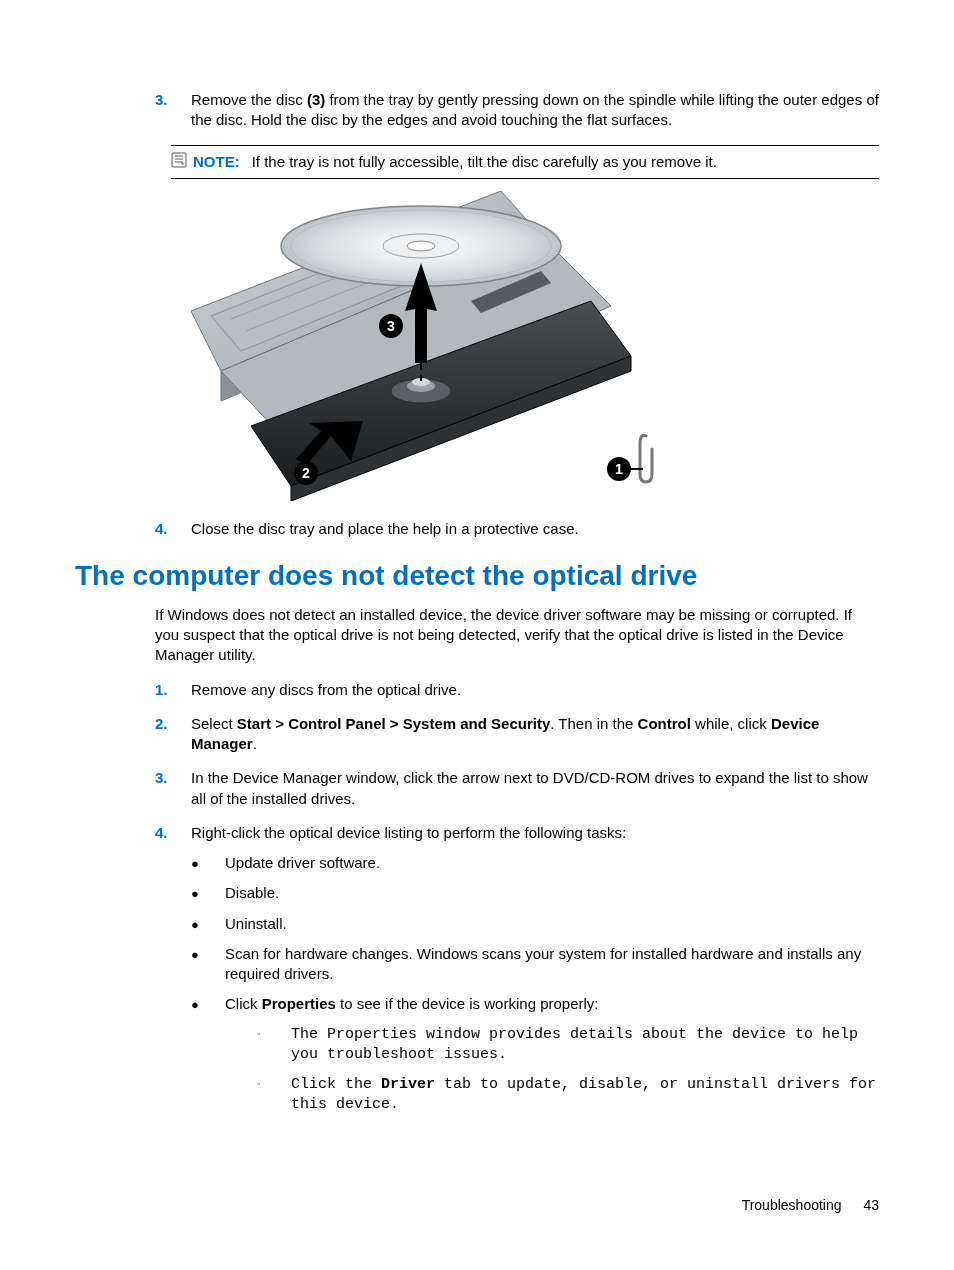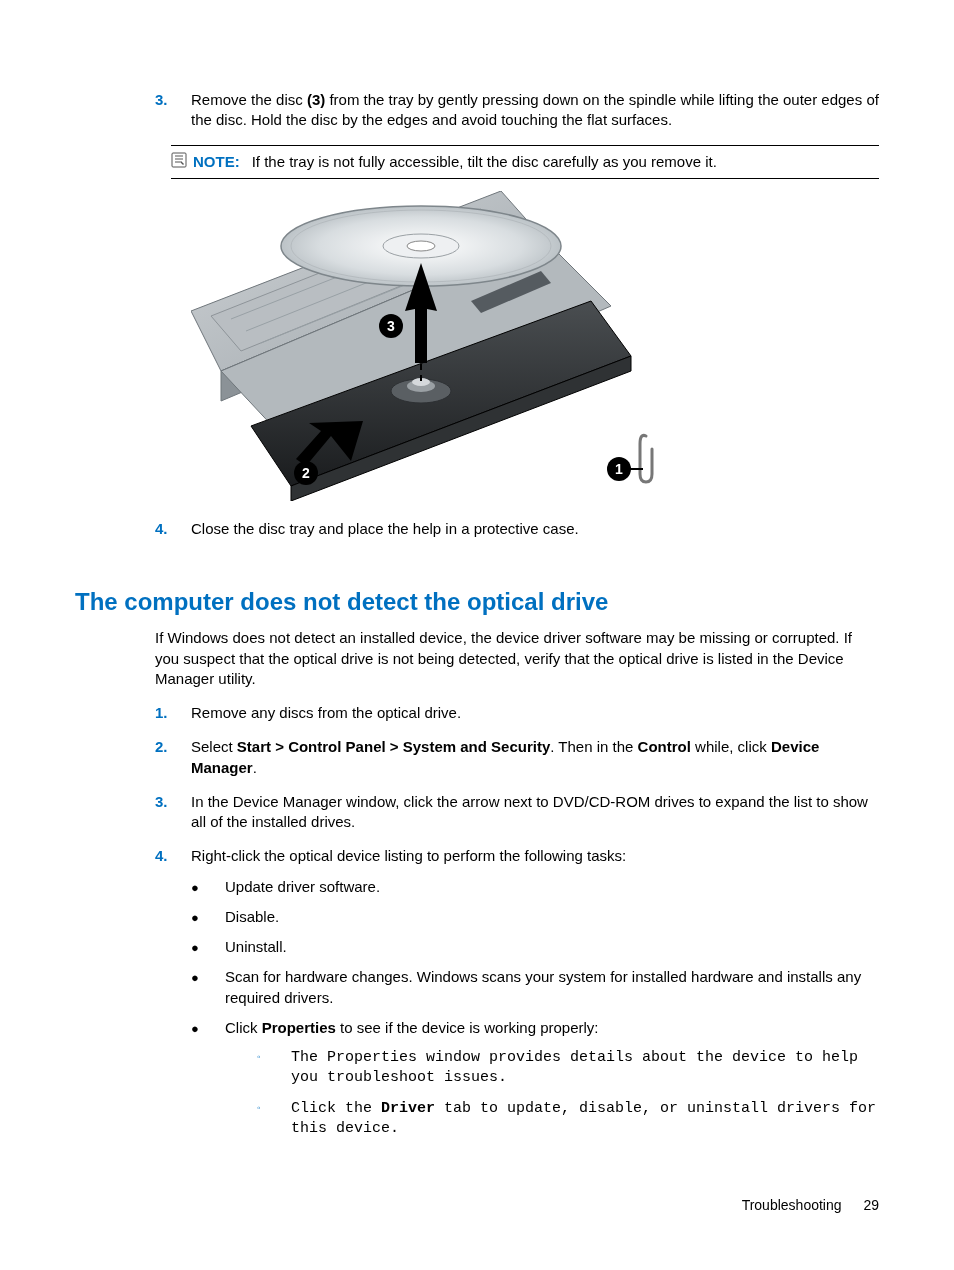--- a/index.html
+++ b/index.html
@@ -60,23 +60,23 @@
   .note-text {
     flex: 1;
   }
   .figure {
     margin: 10px 0 18px 36px;
     width: 470px;
     height: 310px;
   }
   h2.section-heading {
     color: #0070c0;
-    font-size: 24px;
+    font-size: 28px;
     font-weight: bold;
-    margin: 47px 0 10px 0;
+    margin: 18px 0 10px 0;
     padding-left: 0;
   }
   .ul-item {
     display: flex;
     margin: 10px 0 10px 36px;
   }
   .ul-bullet {
     width: 34px;
     flex-shrink: 0;
     font-size: 13px;
@@ -262,16 +262,16 @@
           </div>
         </div>
 
       </div>
     </div>
 
   </div>
 
   <div class="footer">
     <span>Troubleshooting</span>
-    <span class="footer-num">29</span>
+    <span class="footer-num">43</span>
   </div>
 
 </div>
 
 </body></html>

